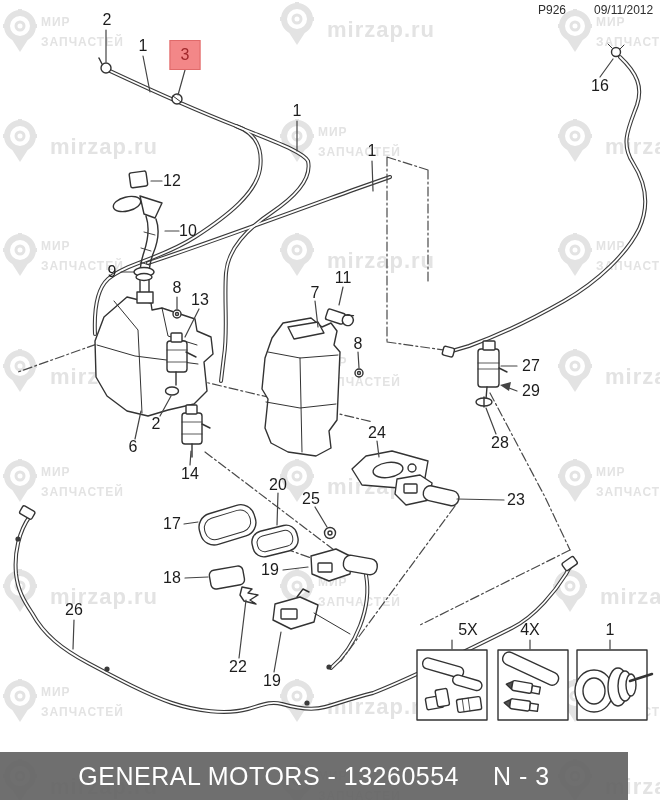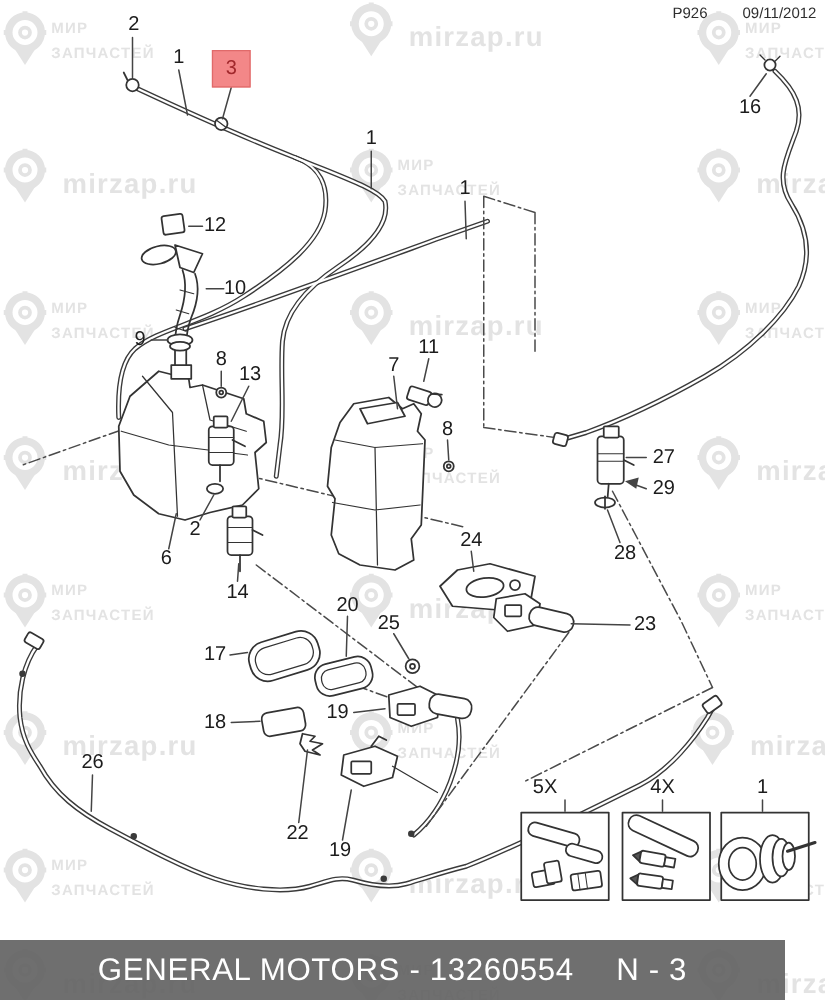--- a/index.html
+++ b/index.html
@@ -495,21 +495,21 @@
       <div class="callout" style="left: 377px; top: 433px;">24</div>
       <div class="callout" style="left: 516px; top: 500px;">23</div>
       <div class="callout" style="left: 278px; top: 485px;">20</div>
       <div class="callout" style="left: 311px; top: 499px;">25</div>
       <div class="callout" style="left: 172px; top: 524px; text-align: center;">17</div>
       <div class="callout" style="left: 270px; top: 570px;">19</div>
       <div class="callout" style="left: 172px; top: 578px;">18</div>
       <div class="callout" style="left: 74px; top: 610px;">26</div>
       <div class="callout" style="left: 238px; top: 667px;">22</div>
       <div class="callout" style="left: 272px; top: 681px;">19</div>
-      <div class="callout" style="left: 436px; top: 630px;">5X</div>
+      <div class="callout" style="left: 468px; top: 630px;">5X</div>
       <div class="callout" style="left: 530px; top: 630px;">4X</div>
       <div class="callout" style="left: 610px; top: 630px;">1</div>
     </div>
 
   <div class="footer">
     <span>GENERAL MOTORS - 13260554</span>
     <span>N - 3</span>
   </div>
 
 </div>

